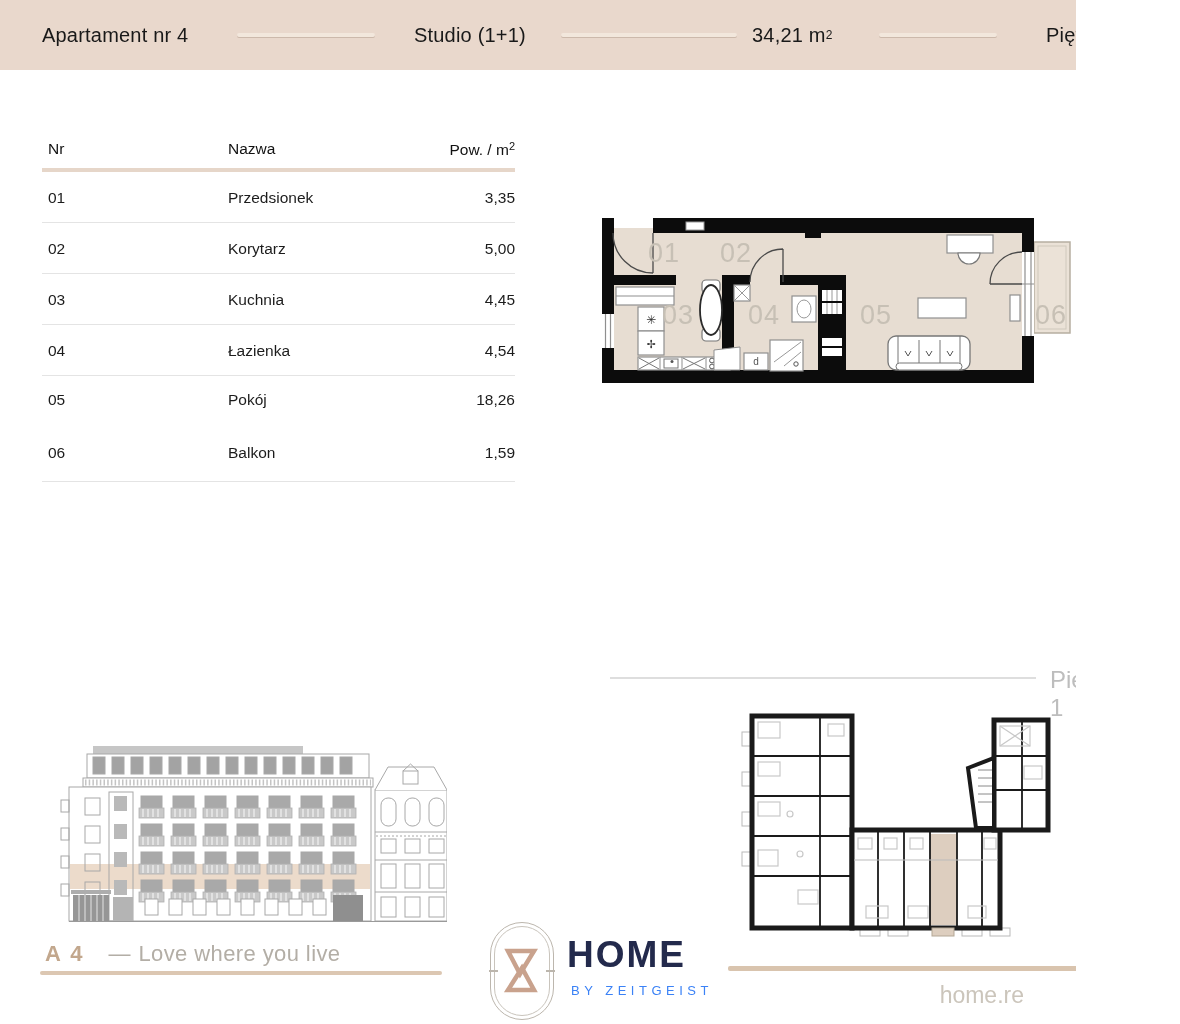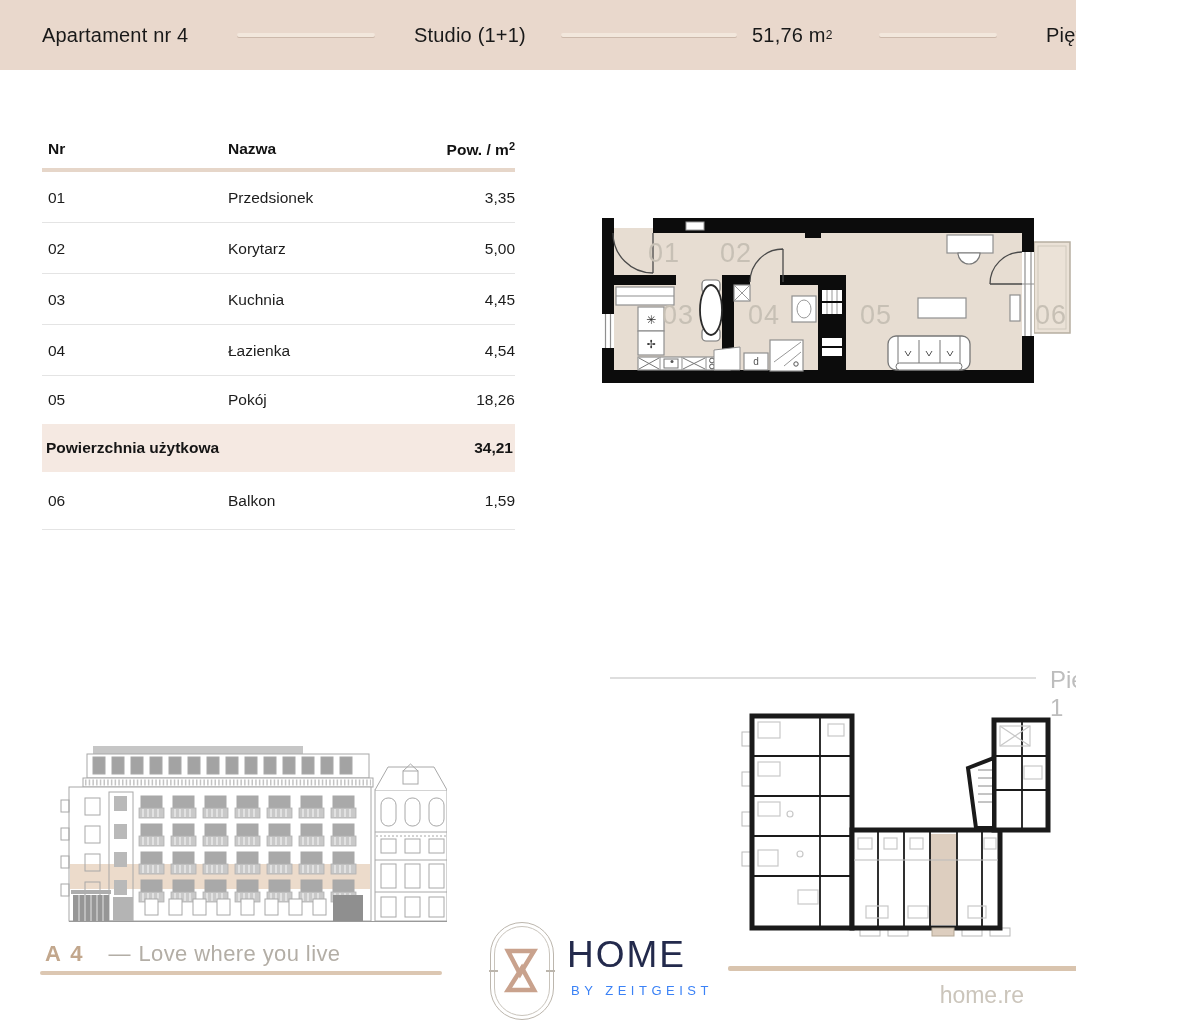--- a/index.html
+++ b/index.html
@@ -11,21 +11,21 @@
   .tb-text{position:absolute;top:0;height:70px;display:flex;align-items:center;
            font-size:20px;color:#191919;font-weight:500;letter-spacing:.2px;}
   .tb-apartment{left:42px;} .tb-type{left:414px;} .tb-area{left:752px;} .tb-floor{left:1046px;}
   .tb-sep{position:absolute;top:33px;height:4px;background:#f2e7dc;border-radius:2px;
           box-shadow:0 1px 0 rgba(120,90,70,.25);}
   .sep1{left:237px;width:138px;} .sep2{left:561px;width:176px;} .sep3{left:879px;width:118px;}
   .sup{font-size:12px;vertical-align:7px;font-weight:inherit;}
 
   
   .rtable{position:absolute;left:42px;top:132px;width:473px;font-size:15.5px;}
-  .t-head{position:relative;height:36px;font-weight:bold;color:#121212;}
+  .t-head{position:relative;height:36px;font-weight:normal;color:#121212;}
   .t-head .th-nr{position:absolute;left:6px;top:8px;}
   .t-head .th-name{position:absolute;left:186px;top:8px;text-align:center;}
   .t-head .th-area{position:absolute;right:0;top:8px;}
   .t-underline{height:4px;background:#e6d6c9;}
   .t-row{position:relative;height:51px;line-height:51px;border-bottom:1px solid #e4e4e4;box-sizing:border-box;}
   .t-row.last5{border-bottom:none;height:48px;line-height:48px;}
   .c-nr{position:absolute;left:6px;} .c-name{position:absolute;left:186px;} .c-area{position:absolute;right:0;}
   .t-sum{position:relative;height:48px;line-height:48px;background:#f5e9e2;font-weight:bold;color:#151515;}
   .t-sum .s-label{position:absolute;left:4px;} .t-sum .s-value{position:absolute;right:2px;}
   .t-row.balkon{height:58px;line-height:58px;}
@@ -54,42 +54,42 @@
   .elev-dash{color:#b3aea6;margin-right:8px;}
   .elev-tagline{color:#b3aea6;letter-spacing:.4px;}
   .beige-line-left{position:absolute;left:40px;top:971px;width:402px;height:4px;background:#dcc7b2;border-radius:2px;}
 
   
   .capsule{position:absolute;left:490px;top:922px;width:64px;height:98px;border:1.5px solid #bcb6ad;
            border-radius:32px;box-sizing:border-box;}
   .capsule::before{content:"";position:absolute;inset:3px;border:1px solid #c9c4bc;border-radius:28px;}
   .cap-tick{position:absolute;width:9px;height:1.5px;background:#bcb6ad;top:47px;}
   .cap-tick.l{left:-2px;} .cap-tick.r{right:-2px;}
-  .logo-title{position:absolute;left:567px;top:934px;font-size:37px;font-weight:normal;color:#232a4c;letter-spacing:2px;}
+  .logo-title{position:absolute;left:567px;top:934px;font-size:37px;font-weight:bold;color:#232a4c;letter-spacing:2px;}
   .logo-sub{position:absolute;left:571px;top:983px;font-size:13px;color:#3b82f6;letter-spacing:4.5px;}
 
   
   .overview{position:absolute;left:738px;top:710px;}
   .website{position:absolute;right:52px;top:982px;font-size:23px;color:#cbc5bb;}
   .beige-line-right{position:absolute;left:728px;top:966px;width:400px;height:5px;background:#d9c4ae;border-radius:2px;}
 
   svg text{font-family:"Liberation Sans","DejaVu Sans",sans-serif;}
 </style>
 </head>
 <body>
 
 <div class="app">
 
   <div class="topbar">
     <span class="tb-text tb-apartment">Apartament nr 4</span>
     <span class="tb-sep sep1"></span>
     <span class="tb-text tb-type">Studio (1+1)</span>
     <span class="tb-sep sep2"></span>
     <span class="tb-text tb-area">
-        <span>51,76 m</span>
+        <span>34,21 m</span>
         <sup class="sup">2</sup>
       </span>
     <span class="tb-sep sep3"></span>
     <span class="tb-text tb-floor">Piętro 1</span>
   </div>
 
   <div class="rtable">
     <div class="t-head">
       <span class="th-nr">Nr</span>
       <span class="th-name">Nazwa</span>
@@ -116,24 +116,20 @@
       <span class="c-nr">04</span>
       <span class="c-name">Łazienka</span>
       <span class="c-area">4,54</span>
     </div>
     <div class="t-row last5">
       <span class="c-nr">05</span>
       <span class="c-name">Pokój</span>
       <span class="c-area">18,26</span>
     </div>
 
-    <div class="t-sum">
-      <span class="s-label">Powierzchnia użytkowa</span>
-      <span class="s-value">34,21</span>
-    </div>
 
     <div class="t-row balkon">
       <span class="c-nr">06</span>
       <span class="c-name">Balkon</span>
       <span class="c-area">1,59</span>
     </div>
   </div>
 
   <svg class="compass1" width="52" height="56" viewBox="0 0 52 56">
     <circle cx="26" cy="28" r="22" fill="none" stroke="#cfc7bb" stroke-width="1.4"></circle>

